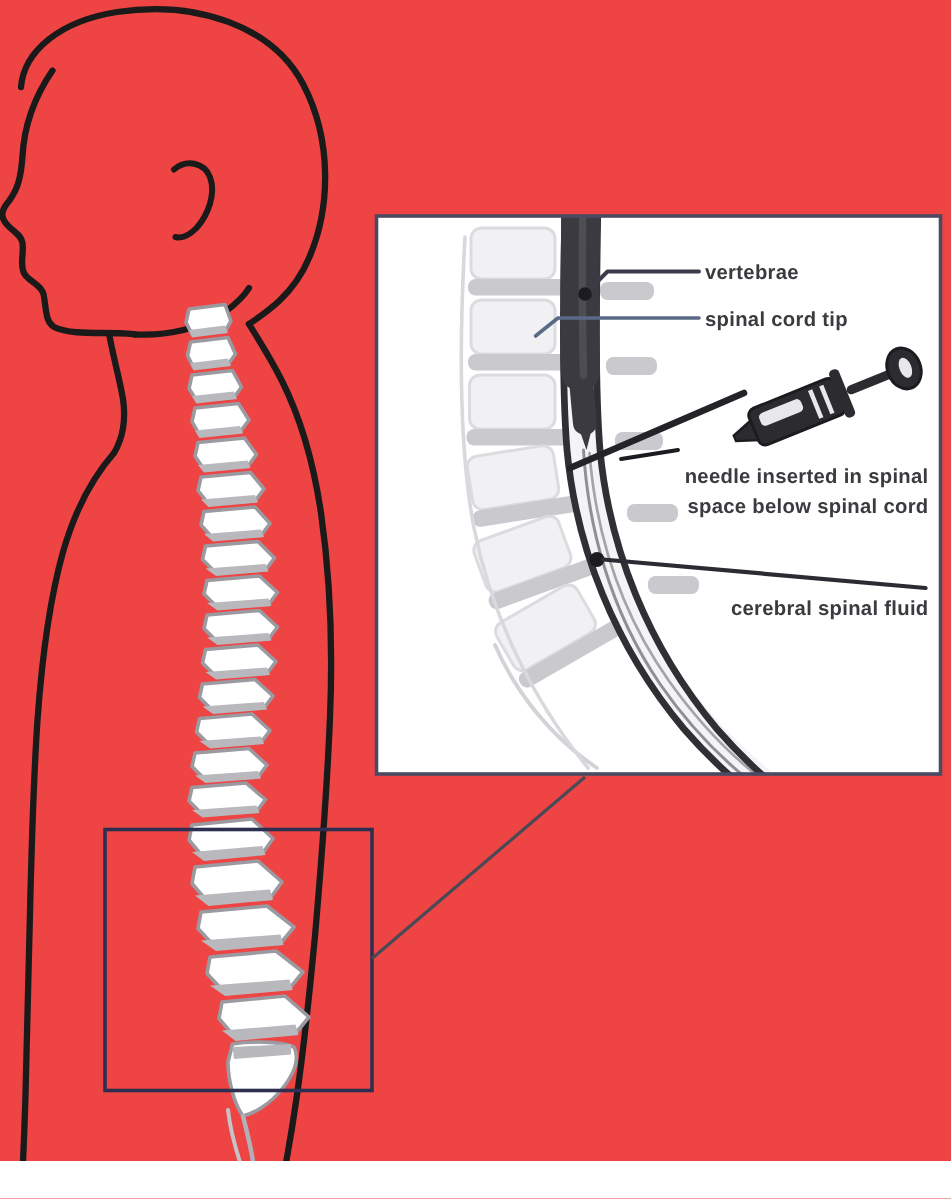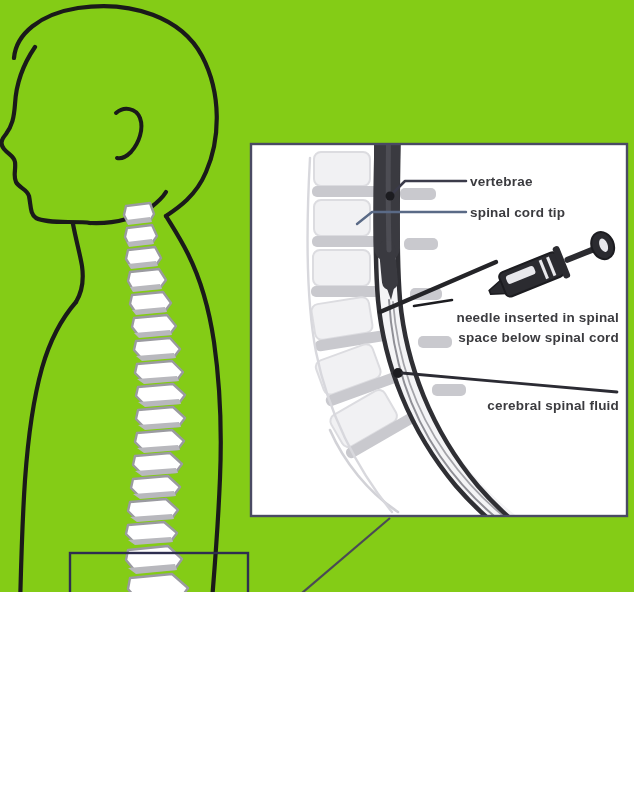--- a/index.html
+++ b/index.html
@@ -7,22 +7,22 @@
     margin: 0;
     padding: 0;
     background: #ffffff;
   }
   body {
     font-family: "Liberation Sans", sans-serif;
   }
   #figure-root {
     position: relative;
     width: 634px;
-    height: 592px;
-    background: #84cc16;
+    height: 774px;
+    background: #ef4444;
     overflow: hidden;
   }
   #figure-svg {
     position: absolute;
     left: 0;
     top: 0;
     width: 634px;
     height: 799px;
     display: block;
   }

